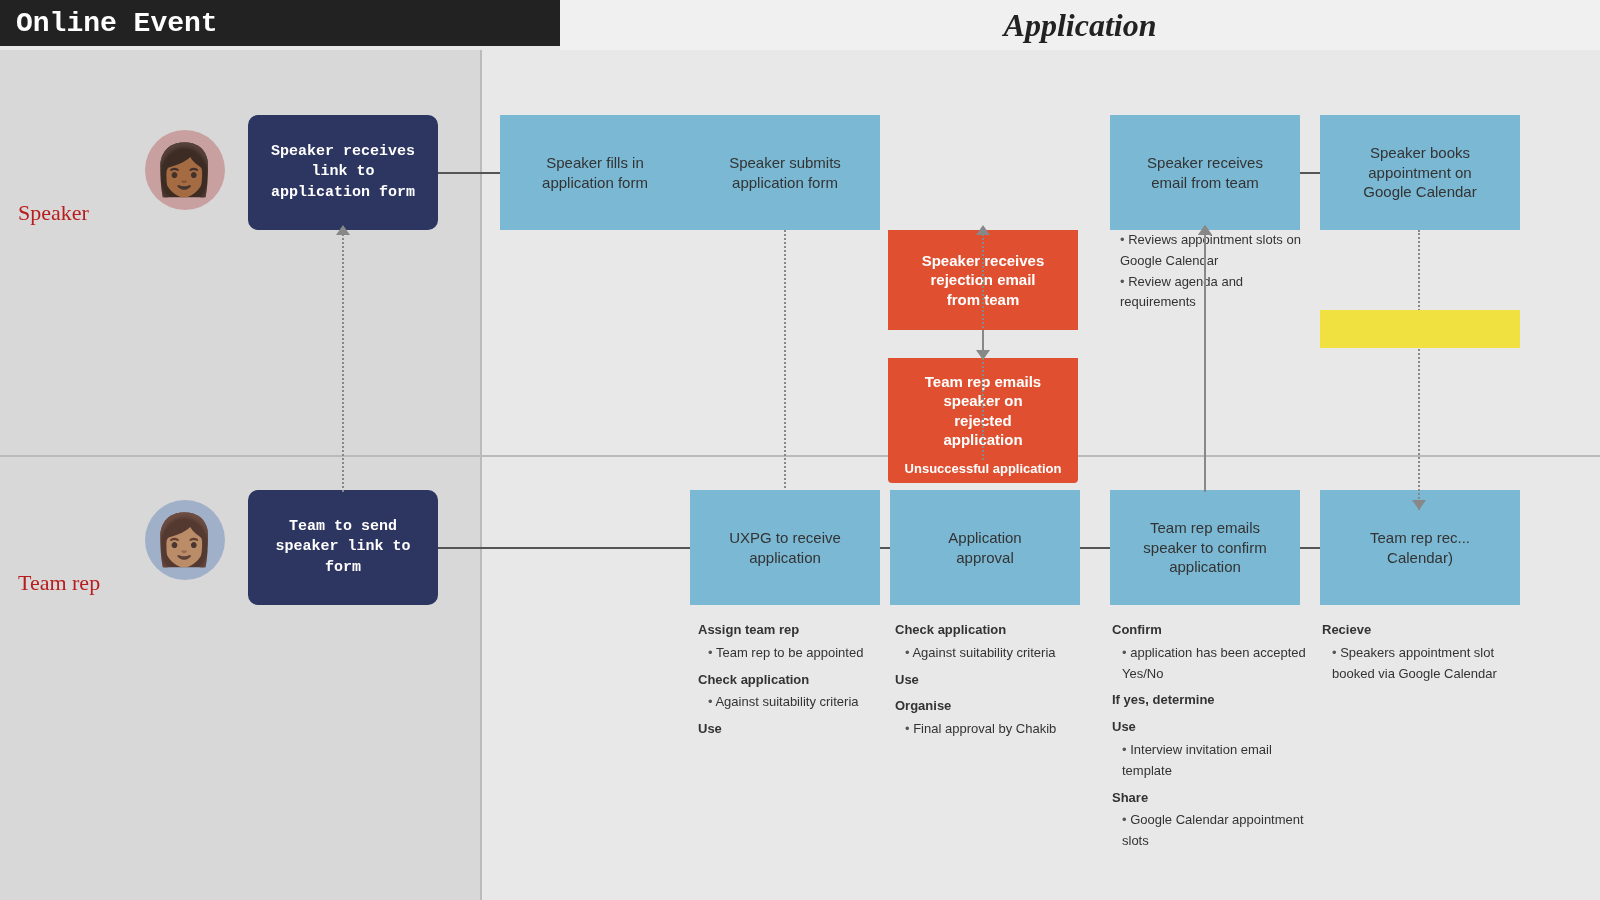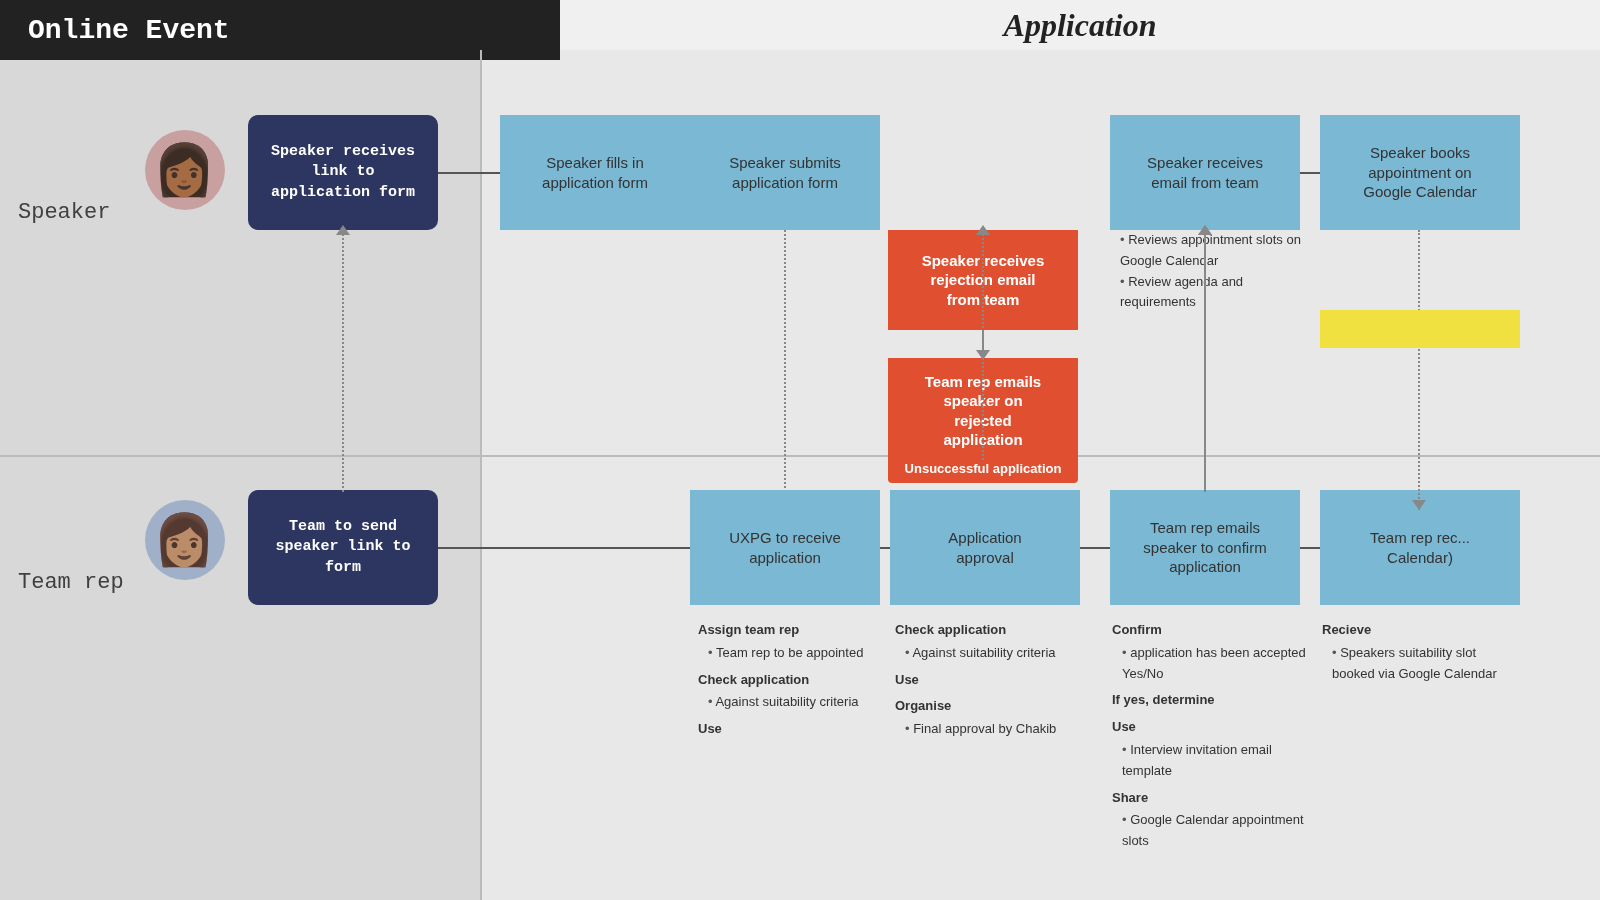--- a/index.html
+++ b/index.html
@@ -9,24 +9,24 @@
       width: 1600px;
       height: 900px;
       overflow: hidden;
       position: relative;
     }
 
     
     .header-left {
       position: absolute;
       top: 0; left: 0;
-      width: 560px; height: 60px;
+      width: 560px; height: 46px;
       background: #222;
       display: flex; align-items: center;
-      padding-left: 28px;
+      padding-left: 16px;
     }
     .header-left-title {
       color: white;
       font-family: 'Courier New', monospace;
       font-size: 28px;
       font-weight: bold;
     }
     .header-right {
       position: absolute;
       top: 0; left: 560px;
@@ -48,23 +48,23 @@
       position: absolute;
       top: 50px; left: 480px;
       width: 2px;
       height: 850px;
       background: #bbb;
     }
 
     
     .row-label {
       position: absolute;
-      font-family: Liberation Mono, monospace;
+      font-family: Liberation Serif, serif;
       font-size: 22px;
-      color: #404040;
+      color: #b91c1c;
       font-weight: normal;
     }
 
     
     .horiz-divider {
       position: absolute;
       left: 0;
       height: 2px;
       background: #bbb;
     }
@@ -373,19 +373,19 @@
   </ul>
   <div class="notes-title" style="margin-top:6px;">Share</div>
   <ul>
     <li>Google Calendar appointment slots</li>
   </ul>
 </div>
 
 <div class="notes" style="top:620px; left:1322px; width:200px; overflow:hidden;">
   <div class="notes-title">Recieve</div>
   <ul>
-    <li>Speakers suitability slot booked via Google Calendar</li>
+    <li>Speakers appointment slot booked via Google Calendar</li>
   </ul>
 </div>
 
 <div style="position:absolute; top:50px; left:0; width:480px; height:850px; background:#d8d8d8; z-index:-1;"></div>
 
 <div style="position:absolute; top:50px; left:480px; width:1120px; height:850px; background:#e8e8e8; z-index:-1;"></div>
 
 </body></html>

